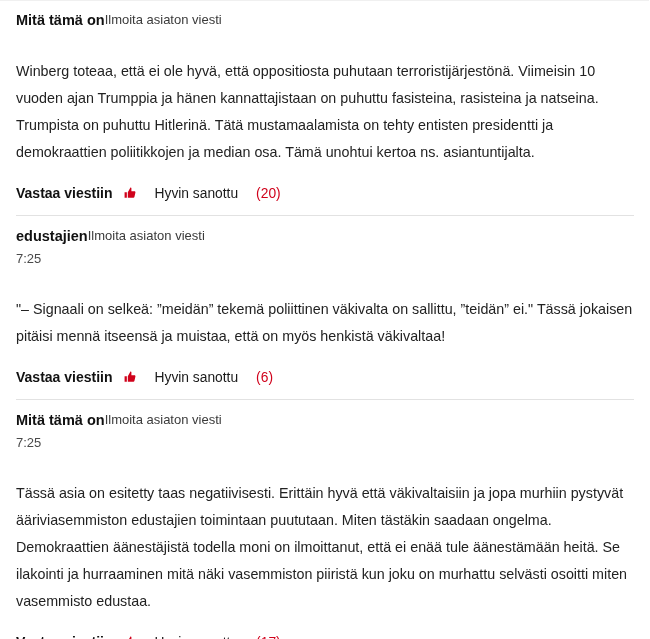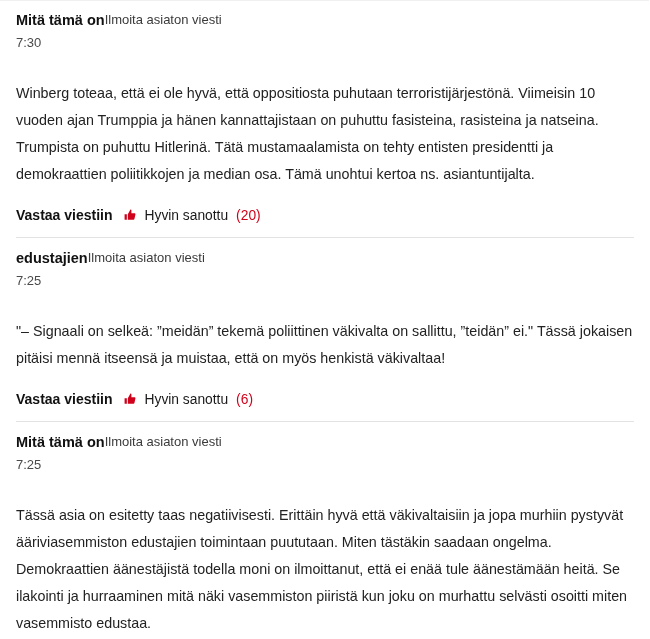--- a/index.html
+++ b/index.html
@@ -71,21 +71,21 @@
   }
   .reply-link {
     font-size: 14px;
     font-weight: bold;
     color: #111111;
     cursor: pointer;
   }
   .like-group {
     display: flex;
     align-items: center;
-    gap: 8px;
+    gap: 18px;
     cursor: pointer;
   }
   .thumb-icon {
     display: inline-block;
     width: 14px;
     height: 14px;
     line-height: 14px;
     color: #d0021b;
     font-size: 13px;
   }
@@ -119,21 +119,20 @@
 
 <div class="page">
 
   <div class="top-fade"></div>
 
   <div class="post">
     <div class="post-head">
       <span class="author">Mitä tämä on</span>
       <span class="report-link">Ilmoita asiaton viesti</span>
     </div>
-    <div class="timestamp">7:30</div>
     <p class="body-text">Winberg toteaa, että ei ole hyvä, että oppositiosta puhutaan terroristijärjestönä. Viimeisin 10 vuoden ajan Trumppia ja hänen kannattajistaan on puhuttu fasisteina, rasisteina ja natseina. Trumpista on puhuttu Hitlerinä. Tätä mustamaalamista on tehty entisten presidentti ja demokraattien poliitikkojen ja median osa. Tämä unohtui kertoa ns. asiantuntijalta.</p>
     <div class="actions">
       <span class="reply-link">Vastaa viestiin</span>
       <span class="like-group">
         <span class="thumb-icon">
           <svg width="14" height="14" viewBox="0 0 16 16" aria-hidden="true">
             <path d="M5.5 7.2 L8.2 2.2 C8.5 1.6 9.5 1.7 9.6 2.4 L9.6 6.0 L13.1 6.0 C13.9 6.0 14.4 6.7 14.2 7.4 L13.1 12.3 C13.0 12.9 12.5 13.3 11.9 13.3 L5.5 13.3 Z M1.8 7.2 L4.4 7.2 L4.4 13.3 L1.8 13.3 Z" fill="#d0021b"></path>
           </svg>
         </span>
         <span class="like-label">Hyvin sanottu</span>

